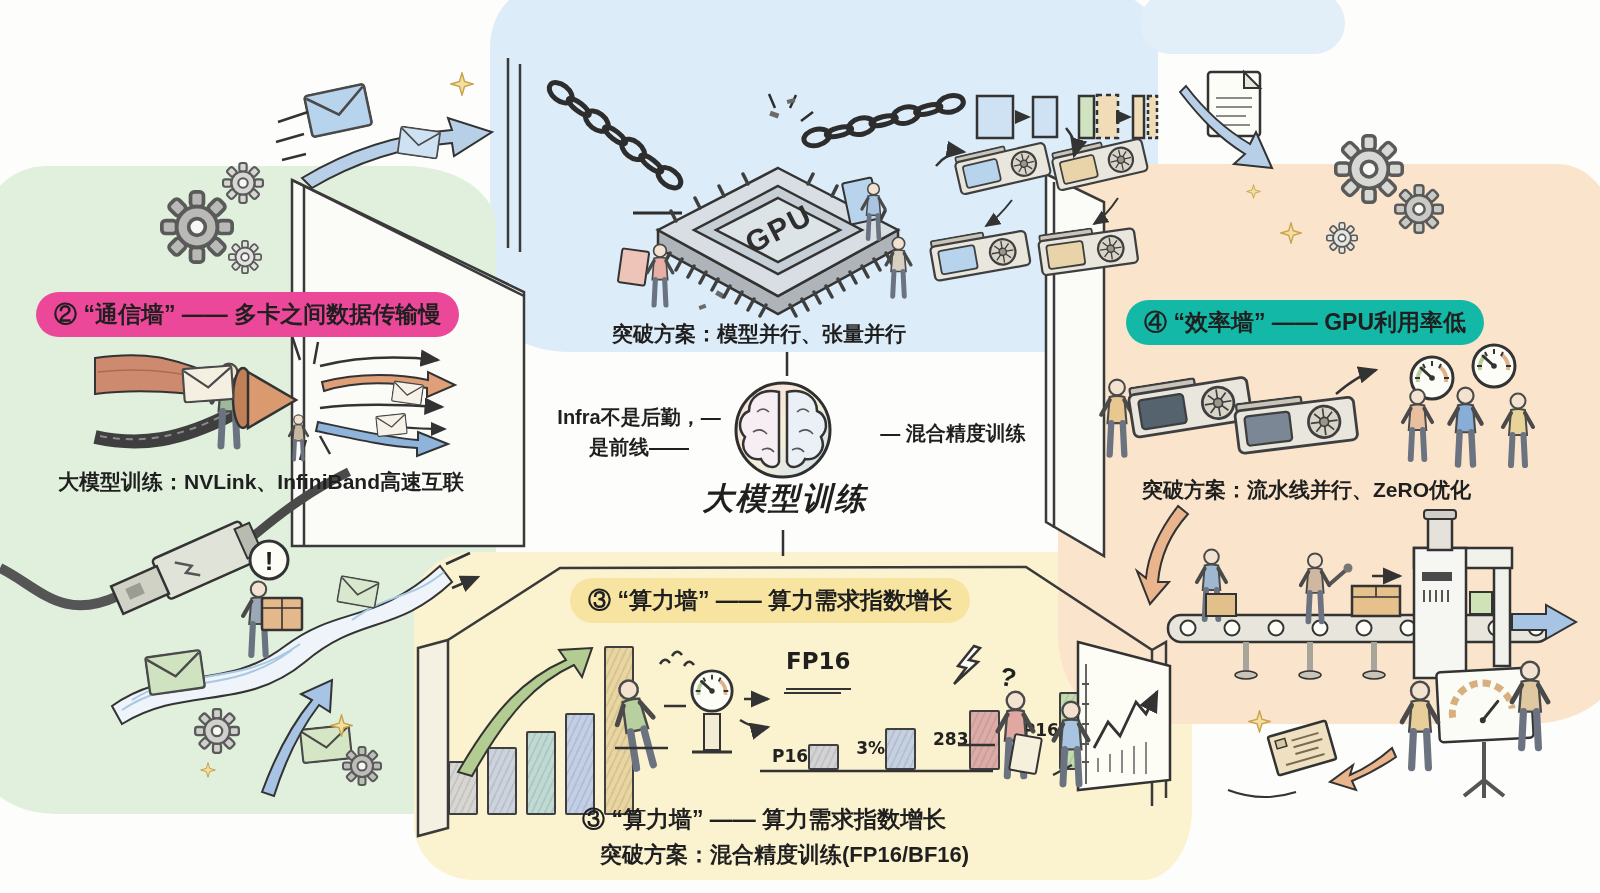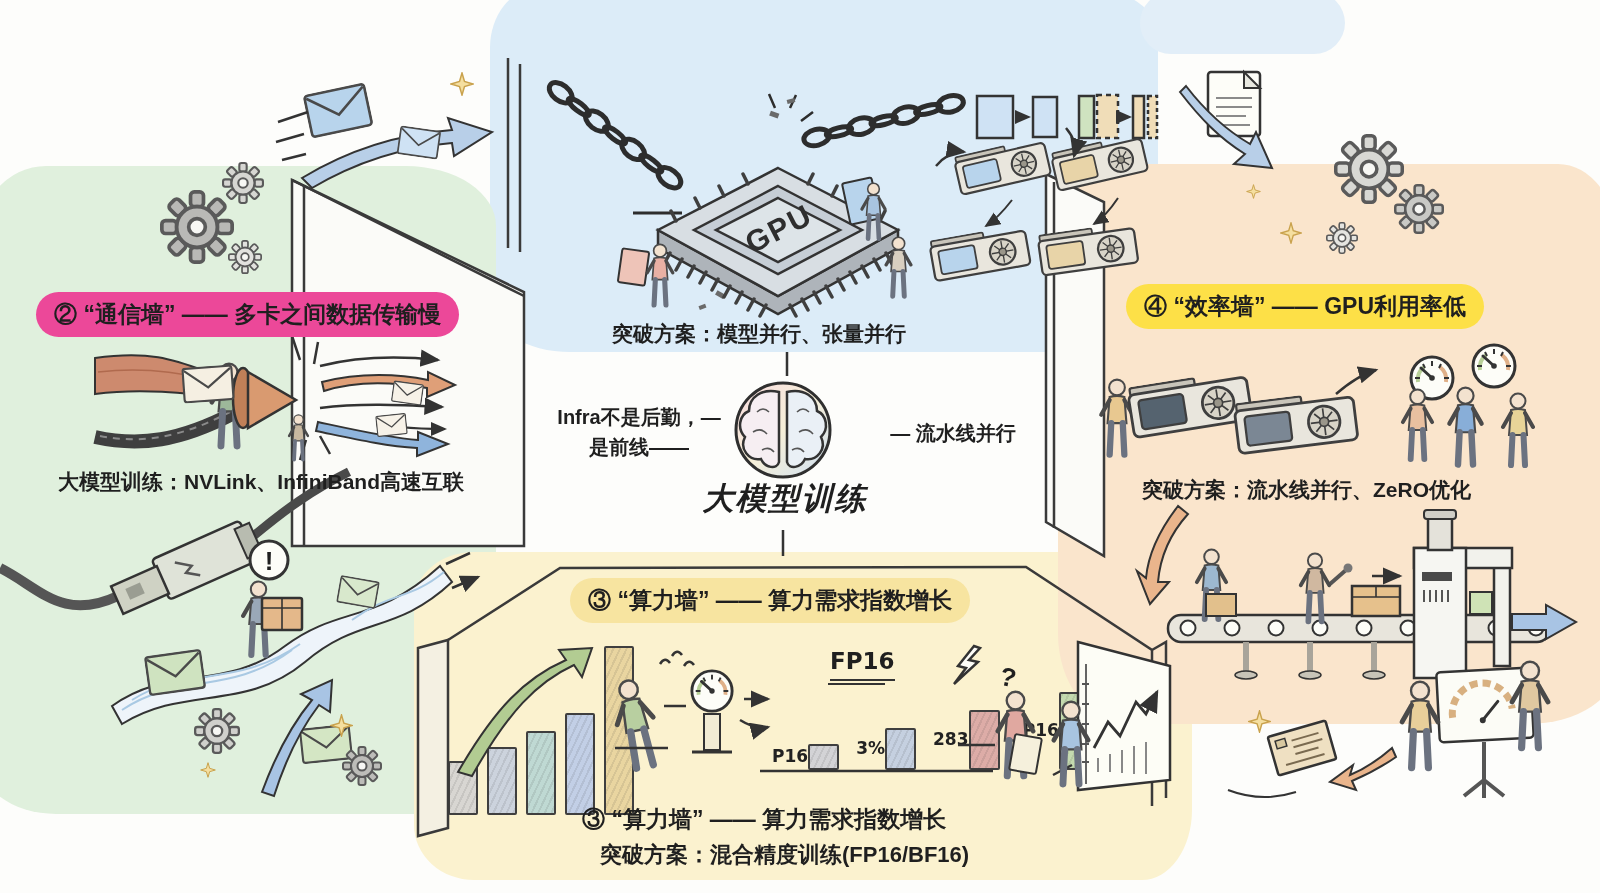--- a/index.html
+++ b/index.html
@@ -12,21 +12,21 @@
   .wash-yellow{left:414px;top:552px;width:778px;height:328px;background:#fbf2cf;border-radius:60px 70px 50px 60px/50px 60px 70px 55px;}
   .wash-orange{left:1058px;top:164px;width:560px;height:560px;background:#fae5cc;border-radius:80px 60px 90px 70px/70px 80px 60px 90px;}
   .art{position:absolute;left:0;top:0;z-index:2;pointer-events:none;}
   .txt{position:absolute;z-index:3;color:#1f1f1f;}
   .pill{font-weight:700;font-size:23px;padding:7px 18px;border-radius:24px;white-space:nowrap;}
   .cap{font-weight:700;font-size:21px;text-align:left;}
   .note{font-weight:700;font-size:20px;text-align:center;line-height:1.5;}
   .big-title{font-weight:800;font-size:31px;text-align:center;letter-spacing:2px;font-style:italic;}
   .chip-label{font-weight:800;font-size:30px;letter-spacing:2px;text-align:center;transform:rotate(-27deg);color:#2e2e2e;}
   .glyph{font-weight:800;font-size:26px;text-align:center;}
-  .fp16-head{font-weight:800;font-size:23px;font-family:"DejaVu Sans",sans-serif;border-bottom:2.5px solid #333;padding-bottom:5px;position:relative;display:inline-block;margin-left:44px;}
+  .fp16-head{font-weight:800;font-size:23px;font-family:"DejaVu Sans",sans-serif;border-bottom:2.5px solid #333;padding-bottom:14px;position:relative;display:inline-block;}
   .fp16-head::after{content:"";position:absolute;left:-2px;right:10px;bottom:-6px;height:2.5px;background:#333;}
   .bars{position:absolute;display:flex;align-items:flex-end;z-index:1;}
   #fp16-bars{left:772px;top:628px;height:142px;gap:17px;}
   #growth-bars{left:448px;top:645px;height:170px;gap:9px;}
   .barwrap{display:flex;align-items:center;justify-content:flex-end;}
   .bar{border:2.5px solid #3f3f3f;border-radius:2px;background-image:repeating-linear-gradient(115deg,rgba(50,50,50,.10) 0 2px,transparent 2px 6px);}
   #fp16-bars .bar{width:27px;}
   #growth-bars .bar{width:26px;}
   .barlabel{font-weight:700;font-size:17px;color:#222;margin-bottom:3px;white-space:nowrap;font-family:"DejaVu Sans",sans-serif;}
 </style>
@@ -387,29 +387,29 @@
 
   <div class="txt cap" style="left:612px;top:320px;width:450px">突破方案：模型并行、张量并行</div>
 
   <div class="txt pill" style="left:36px;top:292px;background:#ec4899">② “通信墙” —— 多卡之间数据传输慢</div>
   <div class="txt cap" style="left:58px;top:468px;width:450px">大模型训练：NVLink、InfiniBand高速互联</div>
 
   <div class="txt pill" style="left:570px;top:578px;background:#f7e4a0">③ “算力墙” —— 算力需求指数增长</div>
   <div class="txt cap" style="left:582px;top:804px;width:436px;font-size:23px">③ “算力墙” —— 算力需求指数增长</div>
   <div class="txt cap" style="left:600px;top:840px;width:420px;font-size:22px">突破方案：混合精度训练(FP16/BF16)</div>
 
-  <div class="txt pill" style="left:1126px;top:284px;background:#fde047">④ “效率墙” —— GPU利用率低</div>
+  <div class="txt pill" style="left:1126px;top:300px;background:#14b8a6">④ “效率墙” —— GPU利用率低</div>
   <div class="txt note" style="left:544px;top:402px;width:190px">
     <div>Infra不是后勤，—</div>
     <div>是前线——</div>
   </div>
 
   <div class="txt cap" style="left:1142px;top:476px;width:396px">突破方案：流水线并行、ZeRO优化</div>
   <div class="txt note" style="left:846px;top:418px;width:214px">
-    <div>— 流水线并行</div>
+    <div>— 混合精度训练</div>
   </div>
   <div class="txt big-title" style="left:690px;top:478px;width:190px">大模型训练</div>
 
   <div class="txt chip-label" style="left:720px;top:212px;width:118px">GPU</div>
 
   <div class="txt glyph" style="left:251px;top:546px;width:36px">!</div>
   <div class="txt glyph" style="left:993px;top:662px;width:30px;transform:rotate(12deg)">?</div>
 
   <div class="txt" style="left:786px;top:648px">
     <span class="fp16-head">FP16</span>

